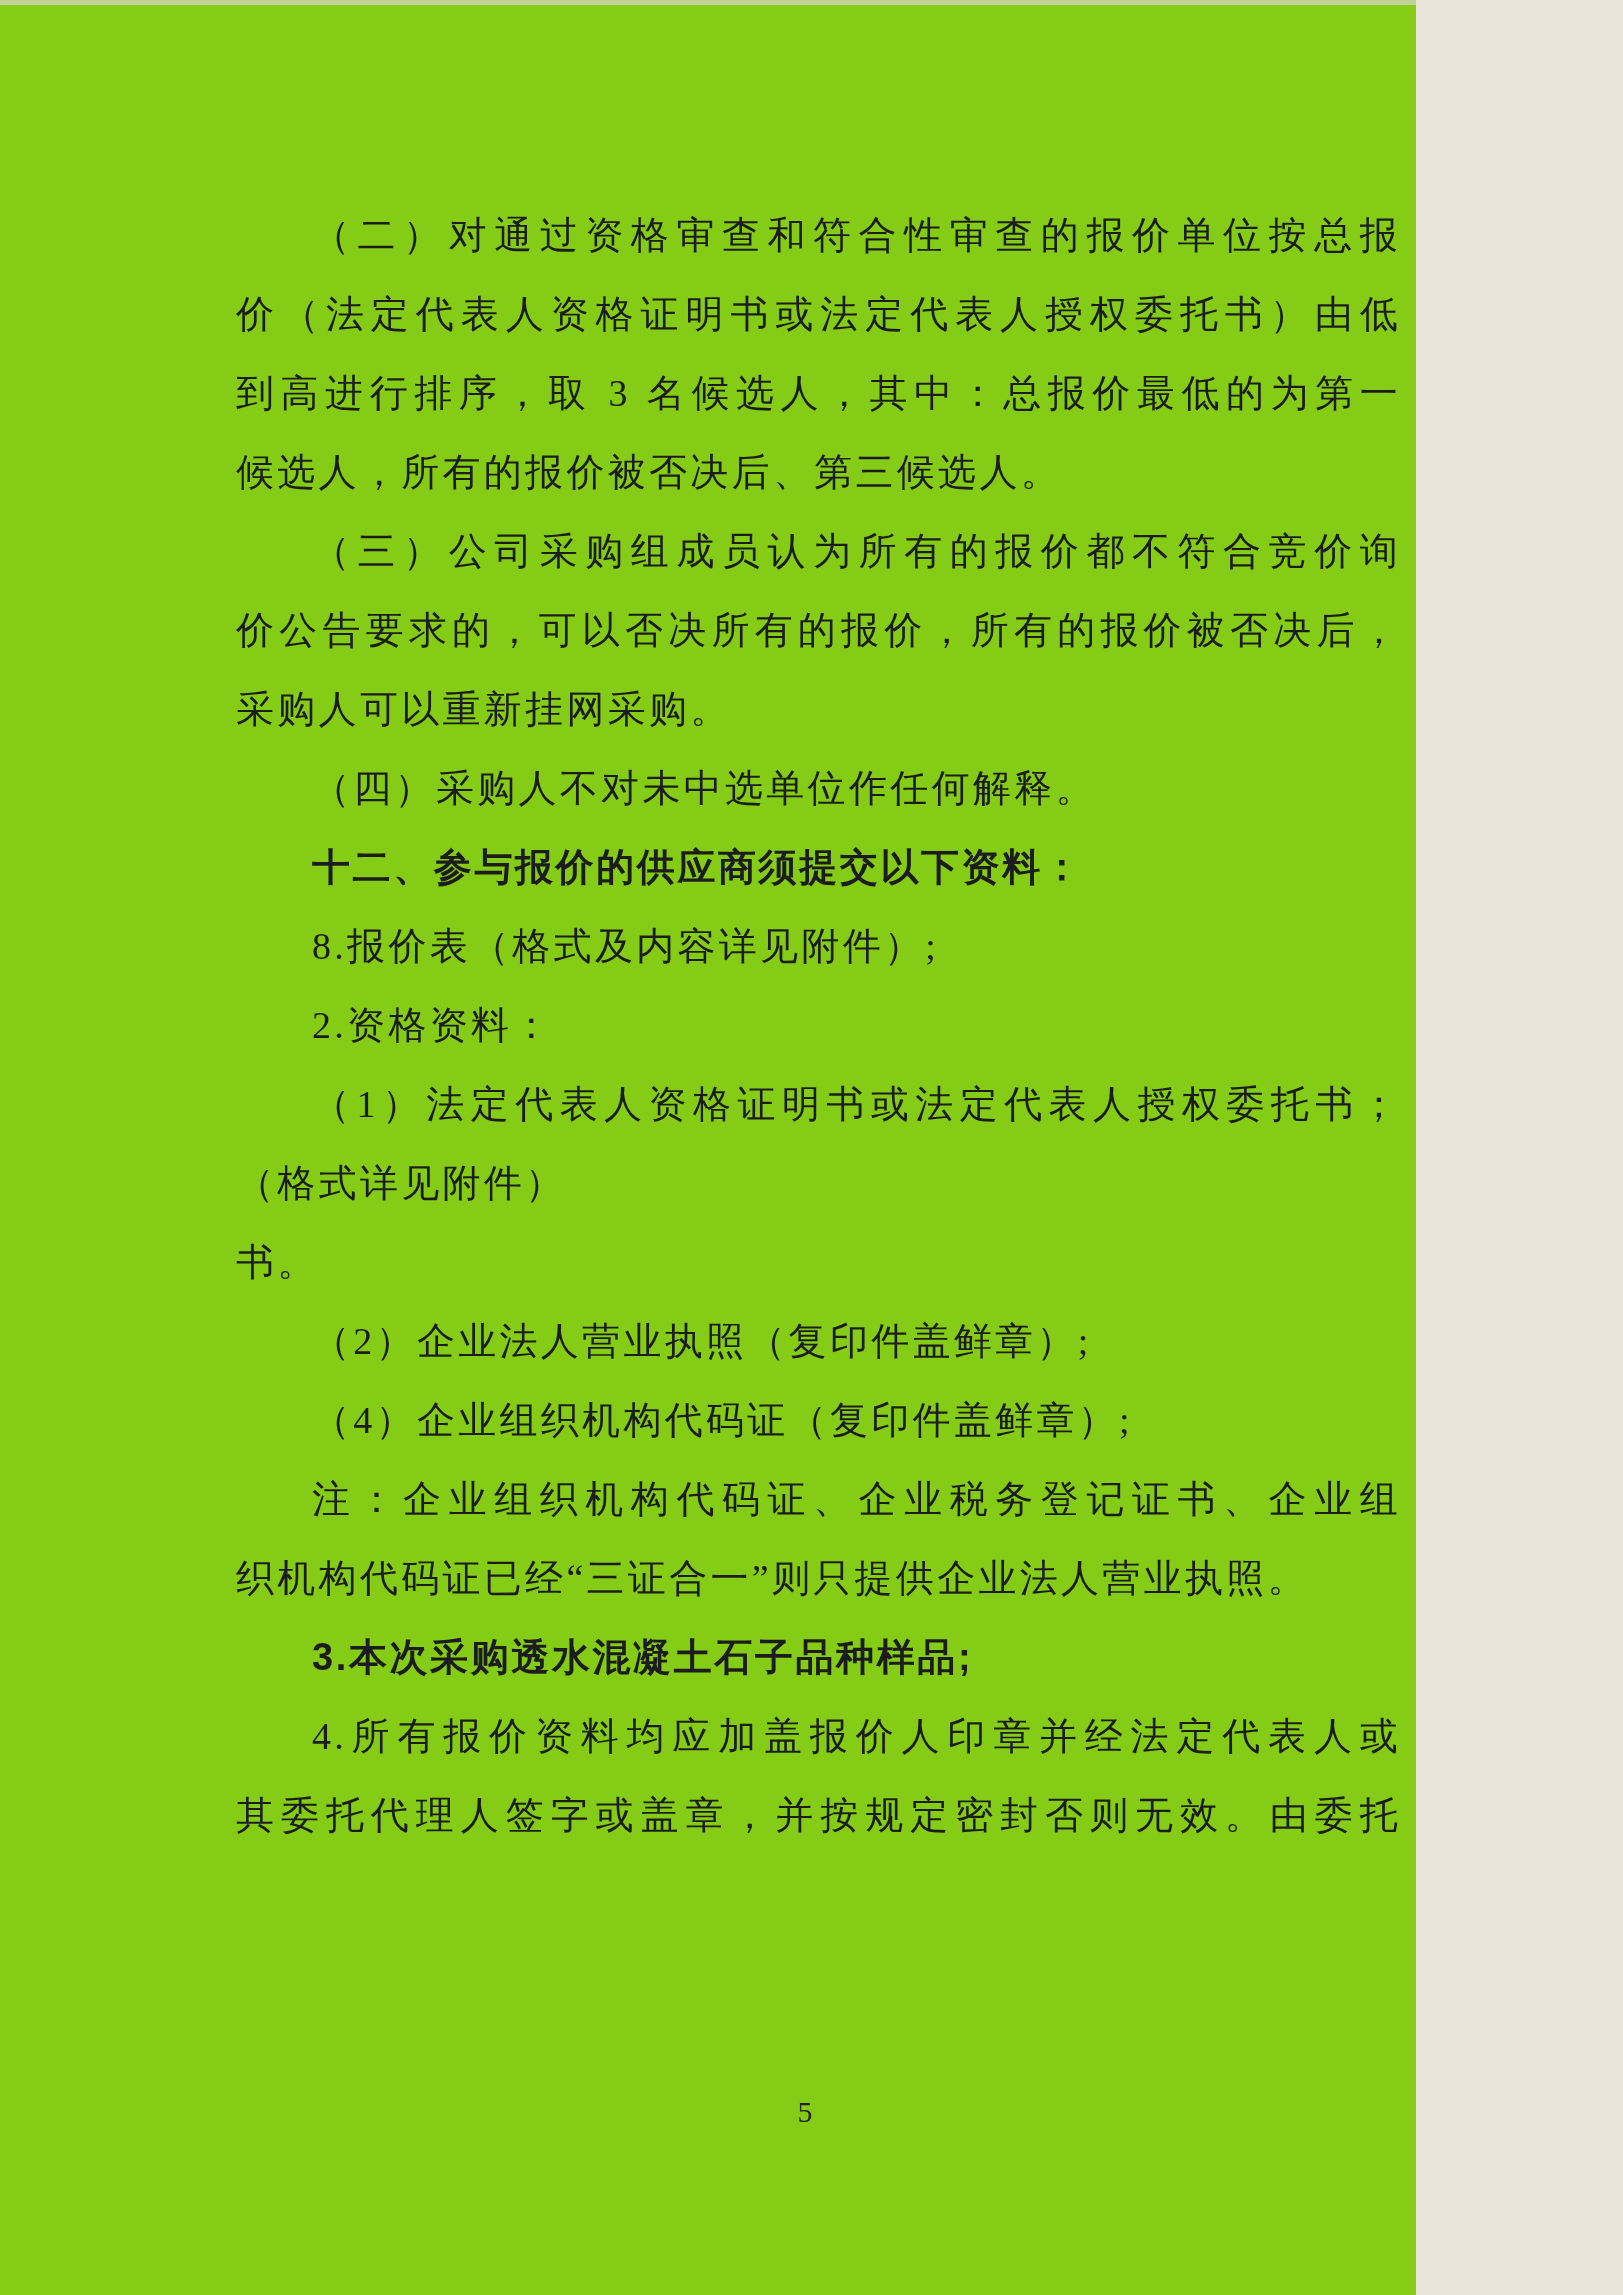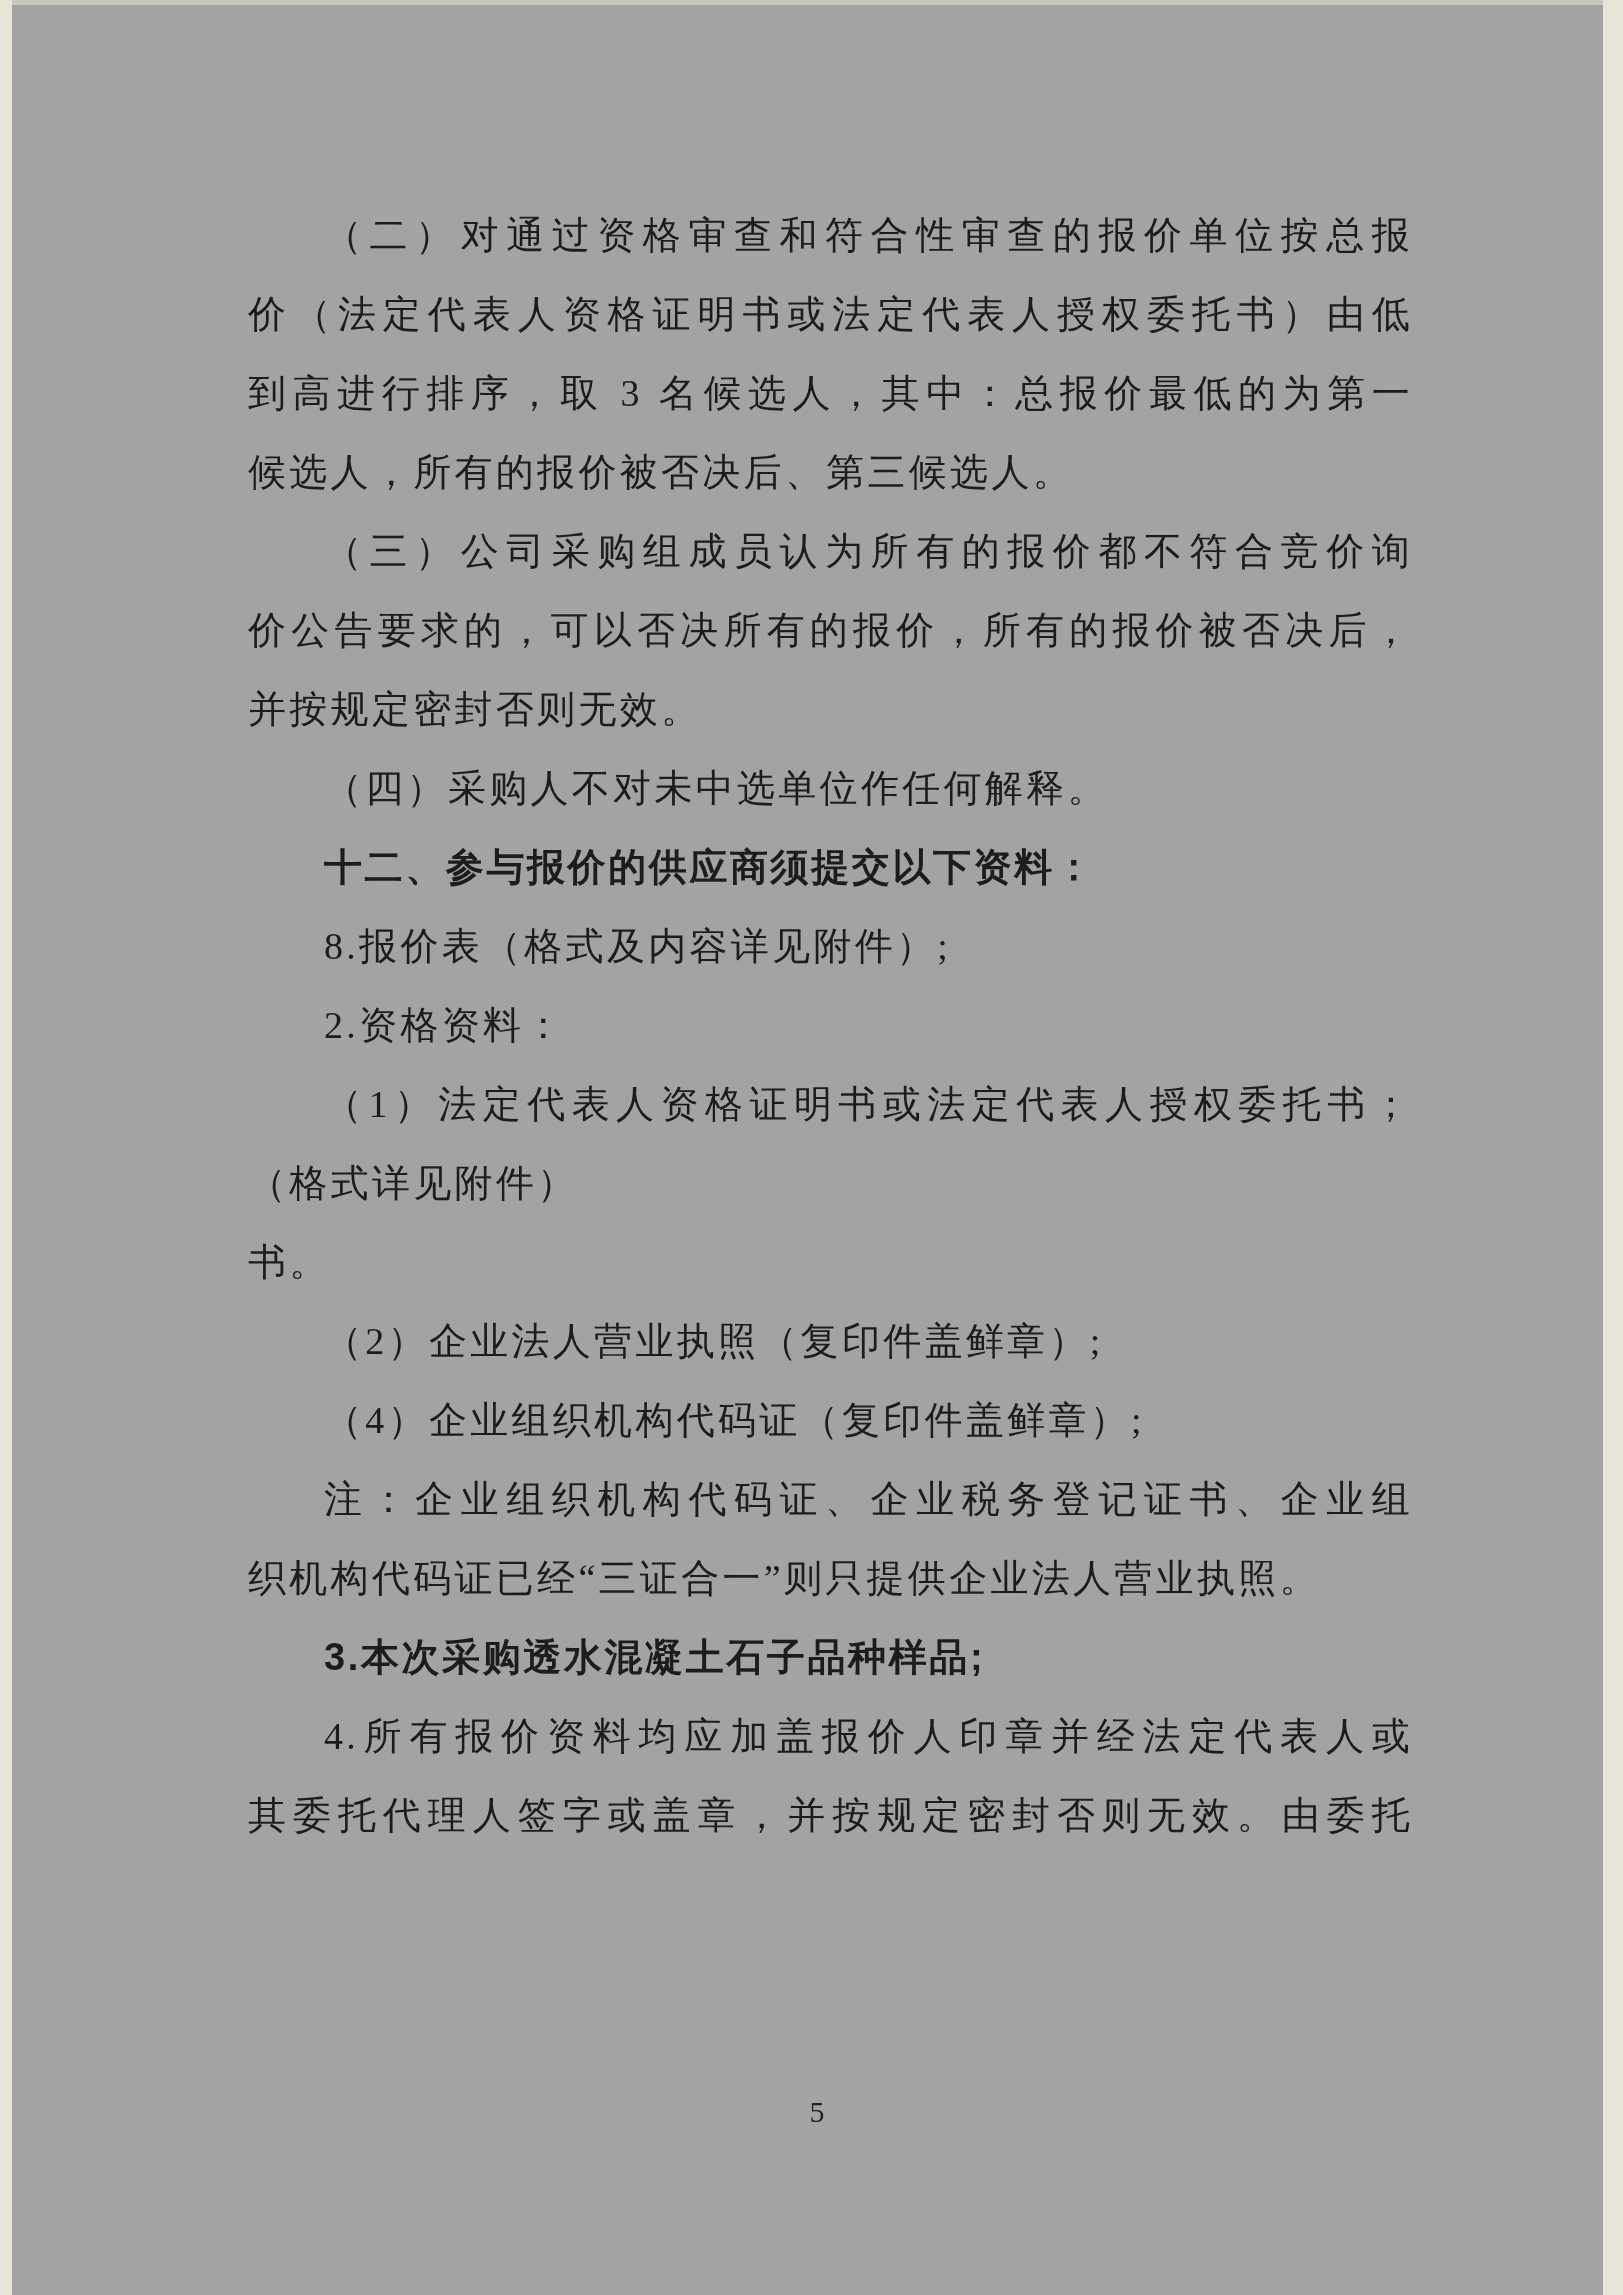--- a/index.html
+++ b/index.html
@@ -1,24 +1,23 @@
 <!DOCTYPE html>
 <html style="font-size:10.5px"><head>
 <meta charset="utf-8">
 <style>
   html, body { margin: 0; padding: 0; background: #e8e5d8; }
   .page {
     position: relative;
-    width: 1591px;
+    width: 1416px;
     height: 2295px;
-    background: #a3a3a3;
+    background: #84cc16;
     overflow: hidden;
     font-family: "Liberation Serif", "DejaVu Serif", serif;
     color: #1c1c1c;
-    margin-left: 12px;
   }
   
   .edge-top {
     position: absolute; top: 0; left: 0; right: 0; height: 4.6px;
     background: #d6d2c3; opacity: .75;
   }
   .edge-right-line {
     position: absolute; top: 2.6px; bottom: 0; left: 1602px; width: 2px;
     background: #cfcaba; opacity: .8;
   }
@@ -72,21 +71,21 @@
   <div class="edge-right-out"></div>
   <div class="edge-right-line"></div>
 
   <div class="textblock">
     <div class="line ind j">（二）对通过资格审查和符合性审查的报价单位按总报</div>
     <div class="line j">价（法定代表人资格证明书或法定代表人授权委托书）由低</div>
     <div class="line j">到高进行排序，取 3 名候选人，其中：总报价最低的为第一</div>
     <div class="line">候选人，所有的报价被否决后、第三候选人。</div>
     <div class="line ind j">（三）公司采购组成员认为所有的报价都不符合竞价询</div>
     <div class="line j">价公告要求的，可以否决所有的报价，所有的报价被否决后，</div>
-    <div class="line">并按规定密封否则无效。</div>
+    <div class="line">采购人可以重新挂网采购。</div>
     <div class="line ind">（四）采购人不对未中选单位作任何解释。</div>
     <div class="line ind b">十二、参与报价的供应商须提交以下资料：</div>
     <div class="line ind">8.报价表（格式及内容详见附件）;</div>
     <div class="line ind">2.资格资料：</div>
     <div class="line ind j">（1）法定代表人资格证明书或法定代表人授权委托书；</div>
     <div class="line">（格式详见附件）</div>
     <div class="line">书。</div>
     <div class="line ind">（2）企业法人营业执照（复印件盖鲜章）;</div>
     <div class="line ind">（4）企业组织机构代码证（复印件盖鲜章）;</div>
     <div class="line ind j">注：企业组织机构代码证、企业税务登记证书、企业组</div>

